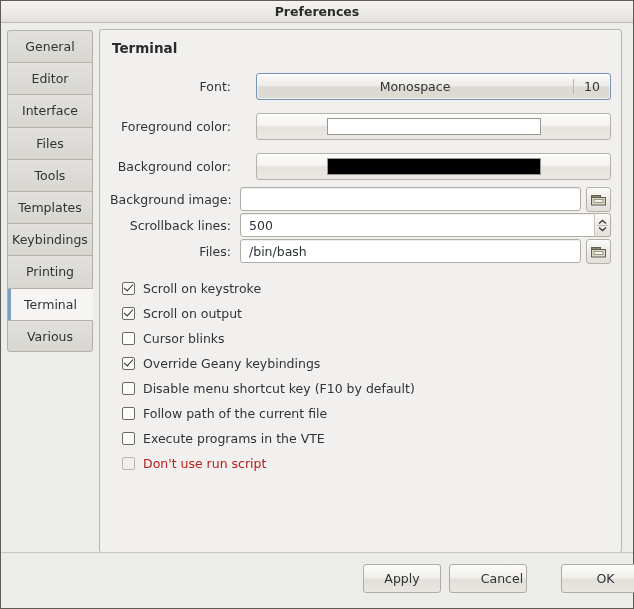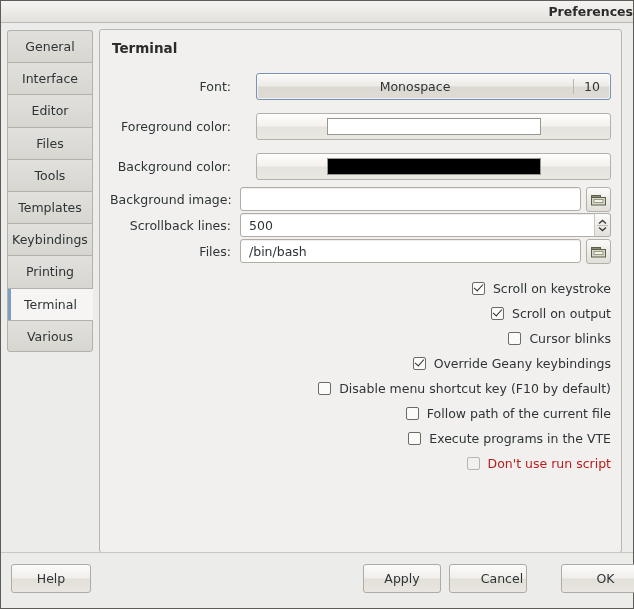--- a/index.html
+++ b/index.html
@@ -24,21 +24,21 @@
     height: 609px;
     box-sizing: border-box;
     border: 1px solid #5e5c56;
     background: #ececeb;
   }
 
   
   #titlebar {
     height: 21px;
     line-height: 21px;
-    text-align: right;
+    text-align: center;
     font-size: 12.5px;
     font-weight: bold;
     color: #2b2b2b;
     background: linear-gradient(180deg, #f4f3f1 0%, #eceae7 55%, #e3e1dd 100%);
     border-bottom: 1px solid #bbb8b2;
   }
 
   
   #content {
     position: relative;
@@ -239,21 +239,20 @@
     background: #bfbcb6;
   }
 
   
   #checklist { margin-top: 12px; }
   .chkrow {
     display: flex;
     align-items: center;
     height: 25px;
     padding-left: 12px;
-    justify-content: flex-end;
   }
   .chk {
     width: 13px;
     height: 13px;
     flex: 0 0 13px;
     box-sizing: border-box;
     border: 1px solid #6d6a64;
     border-radius: 2px;
     background: #fbfbfa;
     position: relative;
@@ -314,22 +313,22 @@
 <div id="window">
 
   <div id="titlebar">
     <span>Preferences</span>
   </div>
 
   <div id="content">
 
     <div id="sidebar">
       <div class="tab"><span>General</span></div>
+      <div class="tab"><span>Editor</span></div>
       <div class="tab"><span>Interface</span></div>
-      <div class="tab"><span>Editor</span></div>
       <div class="tab"><span>Files</span></div>
       <div class="tab"><span>Tools</span></div>
       <div class="tab"><span>Templates</span></div>
       <div class="tab"><span>Keybindings</span></div>
       <div class="tab"><span>Printing</span></div>
       <div class="tab selected"><span>Terminal</span></div>
       <div class="tab"><span>Various</span></div>
     </div>
 
     <div id="panel">
@@ -440,19 +439,18 @@
         <div class="chkrow disabled">
           <span class="chk"></span>
           <span class="chklabel">Don't use run script</span>
         </div>
       </div>
 
     </div>
   </div>
 
   <div id="footer">
-    <div class="btn" id="btn-help">Help</div>
     <div class="btn" id="btn-apply">Apply</div>
     <div class="btn" id="btn-cancel">Cancel</div>
     <div class="btn" id="btn-ok">OK</div>
   </div>
 
 </div>
 
 </body></html>

